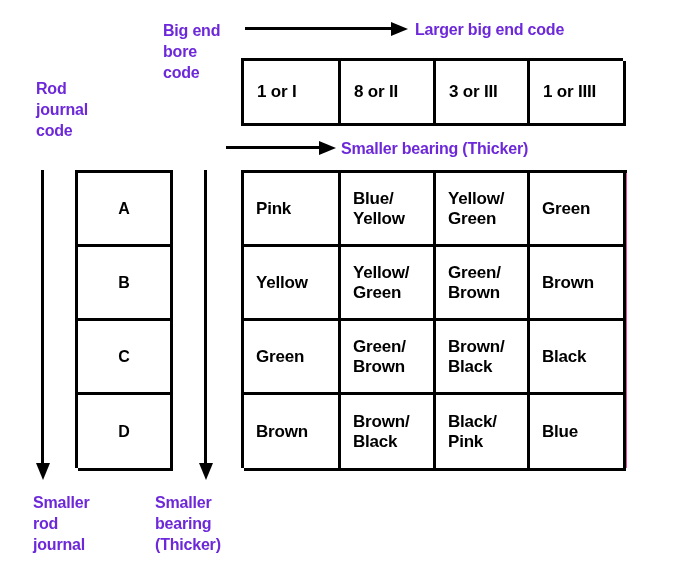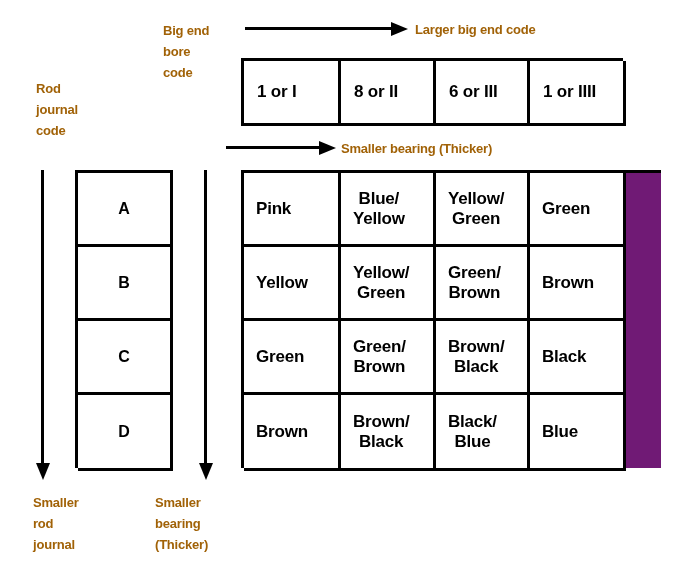--- a/index.html
+++ b/index.html
@@ -16,24 +16,24 @@
     font-family: "Liberation Sans", sans-serif;
     color: #000000;
     -webkit-font-smoothing: none;
   }
 
   .abs { position: absolute; }
 
   
   .label {
     font-weight: bold;
-    font-size: 13px;
+    font-size: 16px;
     line-height: 21px;
     letter-spacing: -0.2px;
-    color: #a16207;
+    color: #6d28d9;
     white-space: pre-line;
   }
 
   
   .harrow { position: absolute; height: 14px; }
   .harrow .shaft {
     position: absolute;
     left: 0;
     top: 5px;
     height: 3px;
@@ -66,21 +66,21 @@
     border-top: 17px solid #000;
   }
 
   
   .grid {
     position: absolute;
     display: grid;
     border-top: 3px solid #000;
     border-left: 3px solid #000;
     box-sizing: border-box;
-    background: #701a75;
+    background: #ec4899;
   }
   .cell {
     border-right: 3px solid #000;
     border-bottom: 3px solid #000;
     box-sizing: border-box;
     display: flex;
     align-items: center;
     padding-left: 12px;
     font-weight: bold;
     font-size: 17px;
@@ -98,43 +98,43 @@
   
   #rod-journal-table { left: 75px; top: 170px; width: 98px; height: 298px;
                        grid-template-rows: 74px 74px 74px 76px; }
   #rod-journal-table .cell {
     justify-content: center;
     padding-left: 0;
     font-size: 16px;
   }
 
   
-  #bearing-matrix { left: 241px; top: 170px; width: 420px; height: 298px;
+  #bearing-matrix { left: 241px; top: 170px; width: 386px; height: 298px;
                     grid-template-columns: 97px 95px 94px 96px;
-                    grid-template-rows: 74px 74px 74px 76px; text-align: center; }
+                    grid-template-rows: 74px 74px 74px 76px; }
   #bearing-matrix .cell { padding-left: 12px; }
 </style>
 </head>
 <body>
 
 <div class="abs label" style="left:163px; top:20px; width:80px;">Big end
 bore
 code</div>
 
 <div class="harrow" style="left:245px; top:22px; width:163px;">
   <div class="shaft" style="width:146px;"></div>
   <div class="head" style="left:146px;"></div>
 </div>
 
 <div class="abs label" style="left:415px; top:19px; white-space:nowrap;">Larger big end code</div>
 
 <div class="grid" id="bore-code-table">
   <div class="cell">1 or I</div>
   <div class="cell">8 or II</div>
-  <div class="cell">6 or III</div>
+  <div class="cell">3 or III</div>
   <div class="cell">1 or IIII</div>
 </div>
 
 <div class="harrow" style="left:226px; top:141px; width:110px;">
   <div class="shaft" style="width:93px;"></div>
   <div class="head" style="left:93px;"></div>
 </div>
 
 <div class="abs label" style="left:341px; top:138px; white-space:nowrap;">Smaller bearing (Thicker)</div>
 
@@ -178,21 +178,21 @@
   <div class="cell">Green/
 Brown</div>
   <div class="cell">Brown/
 Black</div>
   <div class="cell">Black</div>
 
   <div class="cell">Brown</div>
   <div class="cell">Brown/
 Black</div>
   <div class="cell">Black/
-Blue</div>
+Pink</div>
   <div class="cell">Blue</div>
 </div>
 
 <div class="abs label" style="left:33px; top:492px; width:115px;">Smaller
 rod
 journal</div>
 
 <div class="abs label" style="left:155px; top:492px; width:125px;">Smaller
 bearing
 (Thicker)</div>

